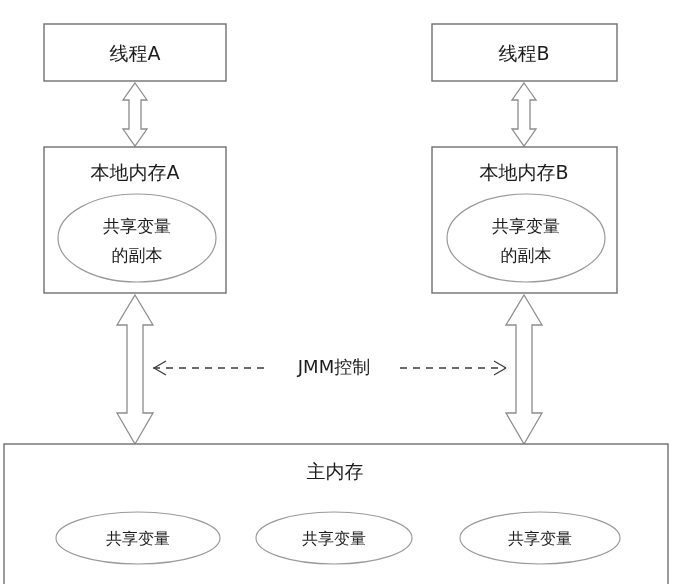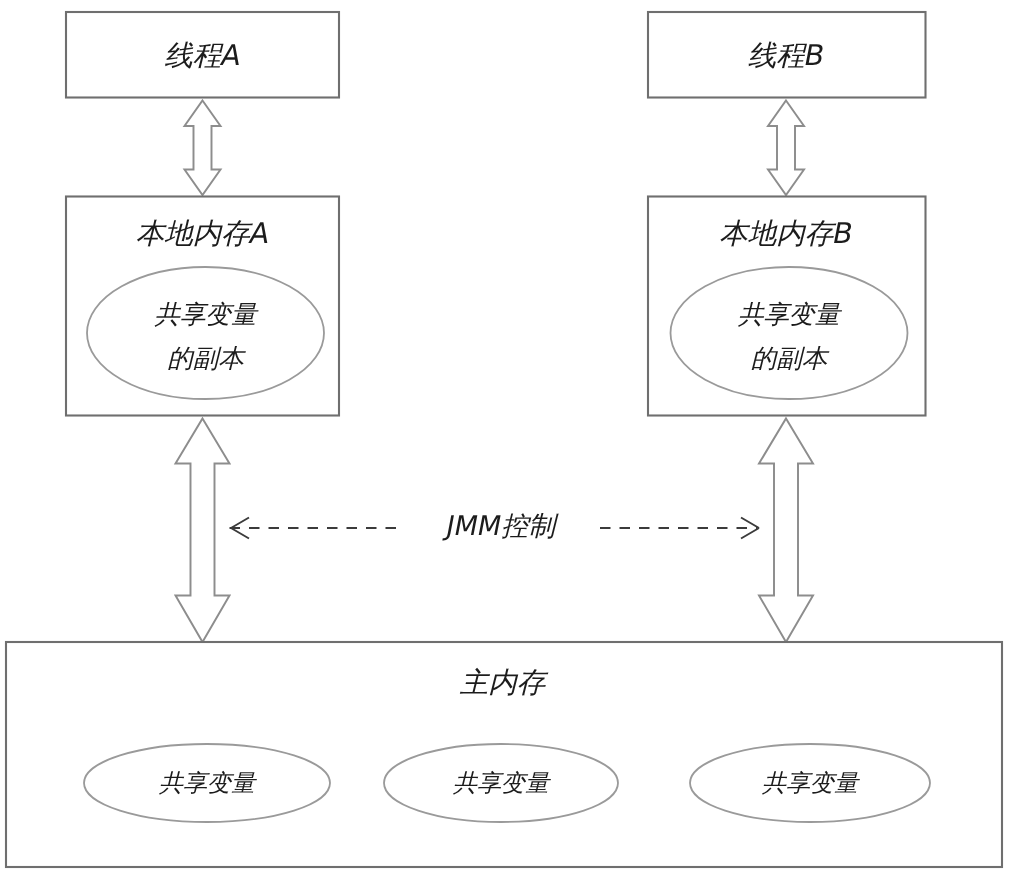--- a/index.html
+++ b/index.html
@@ -10,24 +10,23 @@
   body {
     width: 674px;
     height: 584px;
     position: relative;
     font-family: "DejaVu Sans", "Liberation Sans", sans-serif;
     overflow: hidden;
   }
   #diagram-root {
     position: absolute;
     left: 0;
-    top: 0;
+    top: 16px;
     width: 674px;
     height: 512px;
-    font-style: italic;
   }
   svg.canvas {
     position: absolute;
     left: 0;
     top: 0;
     width: 674px;
     height: 584px;
     display: block;
   }
   .box-rect {

